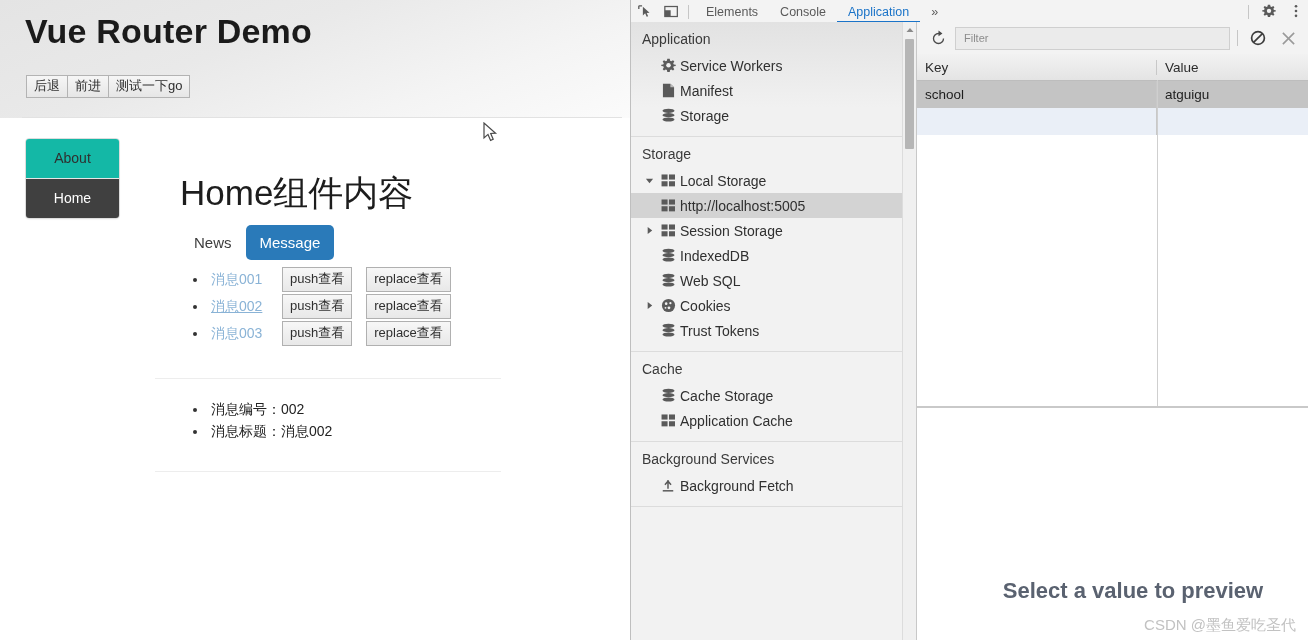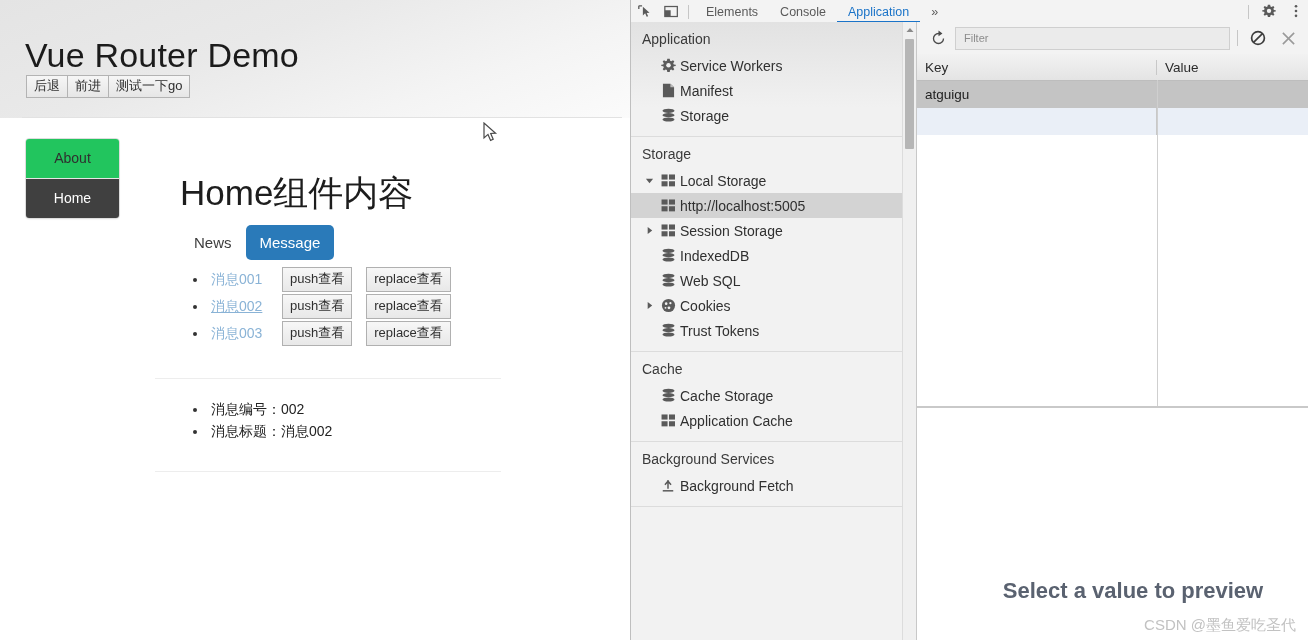--- a/index.html
+++ b/index.html
@@ -14,22 +14,22 @@
   
   #page {
     position: absolute; left: 0; top: 0; width: 630px; height: 640px;
     background: #ffffff; overflow: hidden;
   }
   .jumbotron {
     position: absolute; left: 0; top: 0; width: 630px; height: 118px;
     background: linear-gradient(160deg, #e4e4e4 0%, #e9e9e9 38%, #f4f4f4 72%, #fbfbfb 100%);
   }
   .jumbo-title {
-    position: absolute; left: 25px; top: 36px;
-    font-size: 34px; color: #1b1b1b; letter-spacing: .2px; white-space: nowrap;
+    position: absolute; left: 25px; top: 12px;
+    font-size: 34px; color: #1b1b1b; letter-spacing: .2px; white-space: nowrap; font-weight: bold;
   }
   .btn-group { position: absolute; left: 26px; top: 75px; display: flex; }
   .btn-nav {
     font-family: "Liberation Sans", sans-serif;
     font-size: 13px; color: #2f2f2f;
     background: linear-gradient(#f6f6f6, #e6e6e6);
     border: 1px solid #b3b3b3;
     padding: 3px 7px 4px 7px;
     margin-right: -1px;
     line-height: 14px;
@@ -42,21 +42,21 @@
 
   
   .listgroup {
     position: absolute; left: 25px; top: 138px; width: 93px;
     border: 1px solid #dddddd; border-radius: 4px; overflow: hidden;
     box-shadow: 0 1px 1px rgba(0,0,0,.04);
   }
   .lg-item {
     display: block; text-align: center;
     font-size: 14px; padding: 11px 4px 12px 4px;
-    color: #2f2f2f; background: #22c55e;
+    color: #2f2f2f; background: #14b8a6;
     border-bottom: 1px solid #e6e6e6;
   }
   .lg-item.active {
     background: #404040; color: #ffffff; border-bottom: none;
   }
 
   
   .content-title {
     position: absolute; left: 168px; top: 170px;
     font-size: 35px; color: #1d1d1d; white-space: nowrap; margin-left: 12px;
@@ -524,20 +524,21 @@
             </svg>
         </div>
       </div>
 
       <div class="dt-table">
         <div class="dt-thead">
           <div class="th k">Key</div>
           <div class="th v">Value</div>
         </div>
         <div class="dt-row sel">
+          <div class="td k">school</div>
           <div class="td v">atguigu</div>
         </div>
         <div class="dt-row alt">
           <div class="td k"></div>
           <div class="td v"></div>
         </div>
         <div class="dt-tablegrid"></div>
         <div class="dt-table-bottom"></div>
       </div>
 

